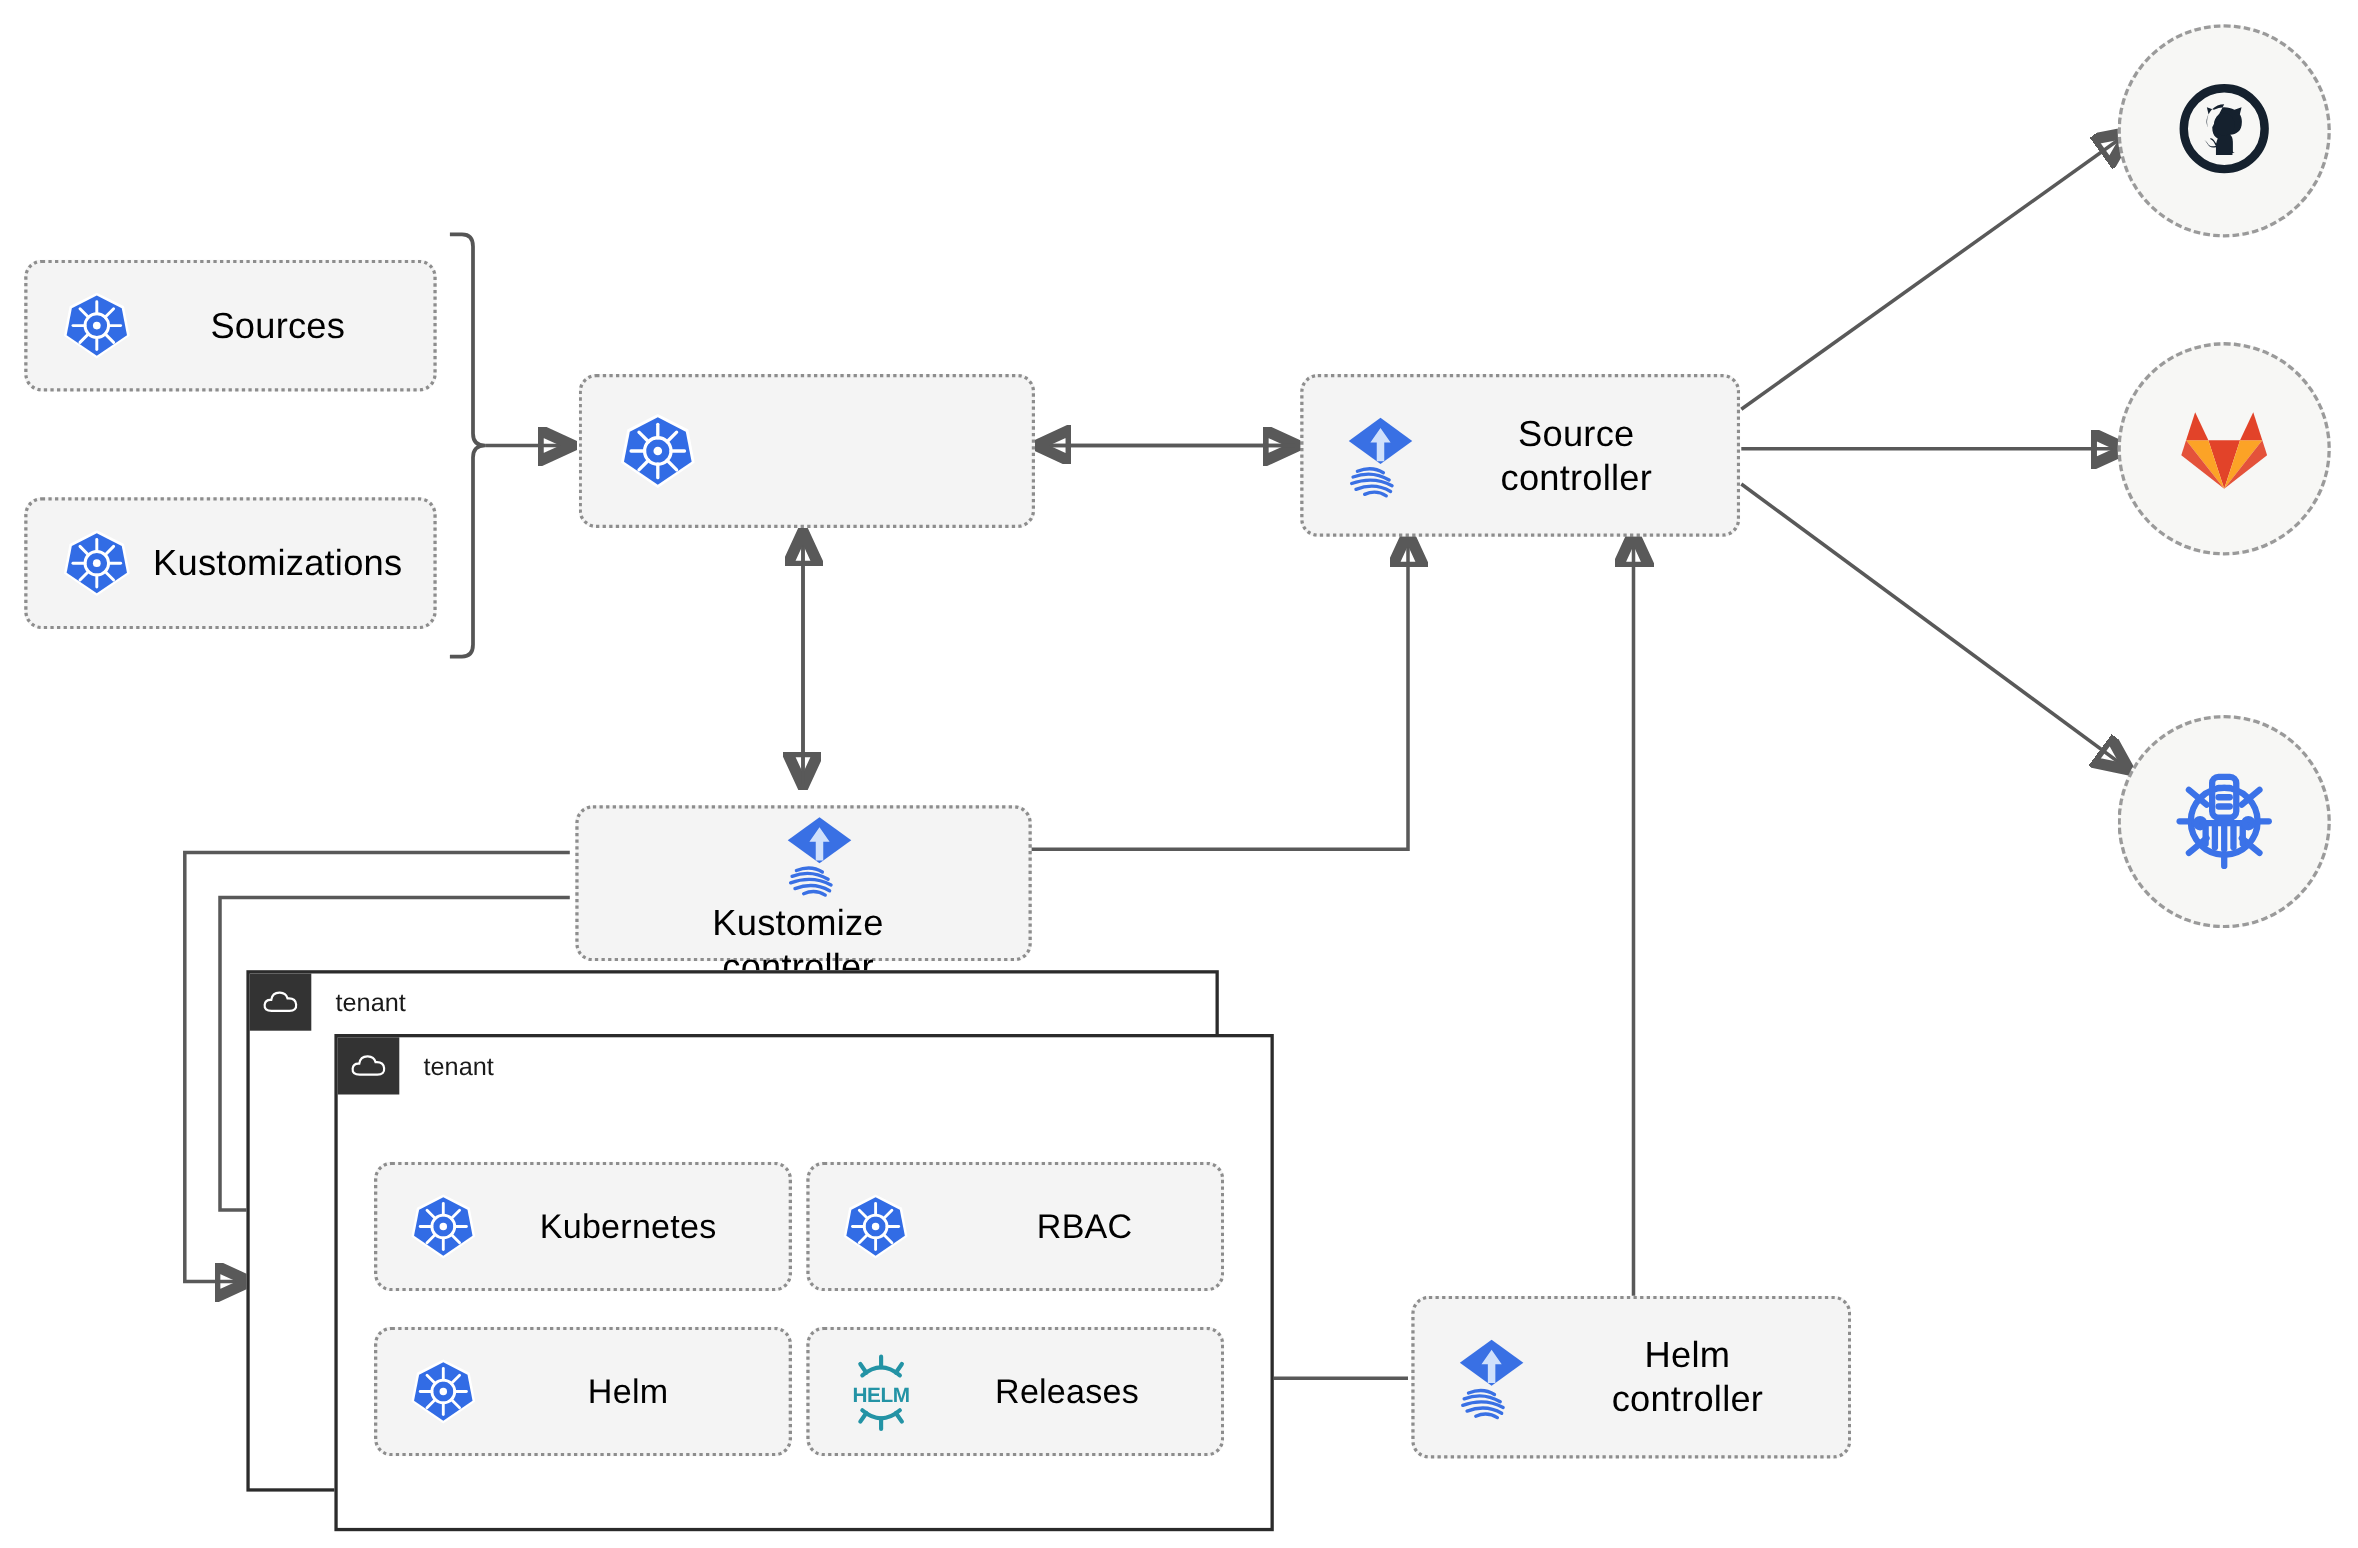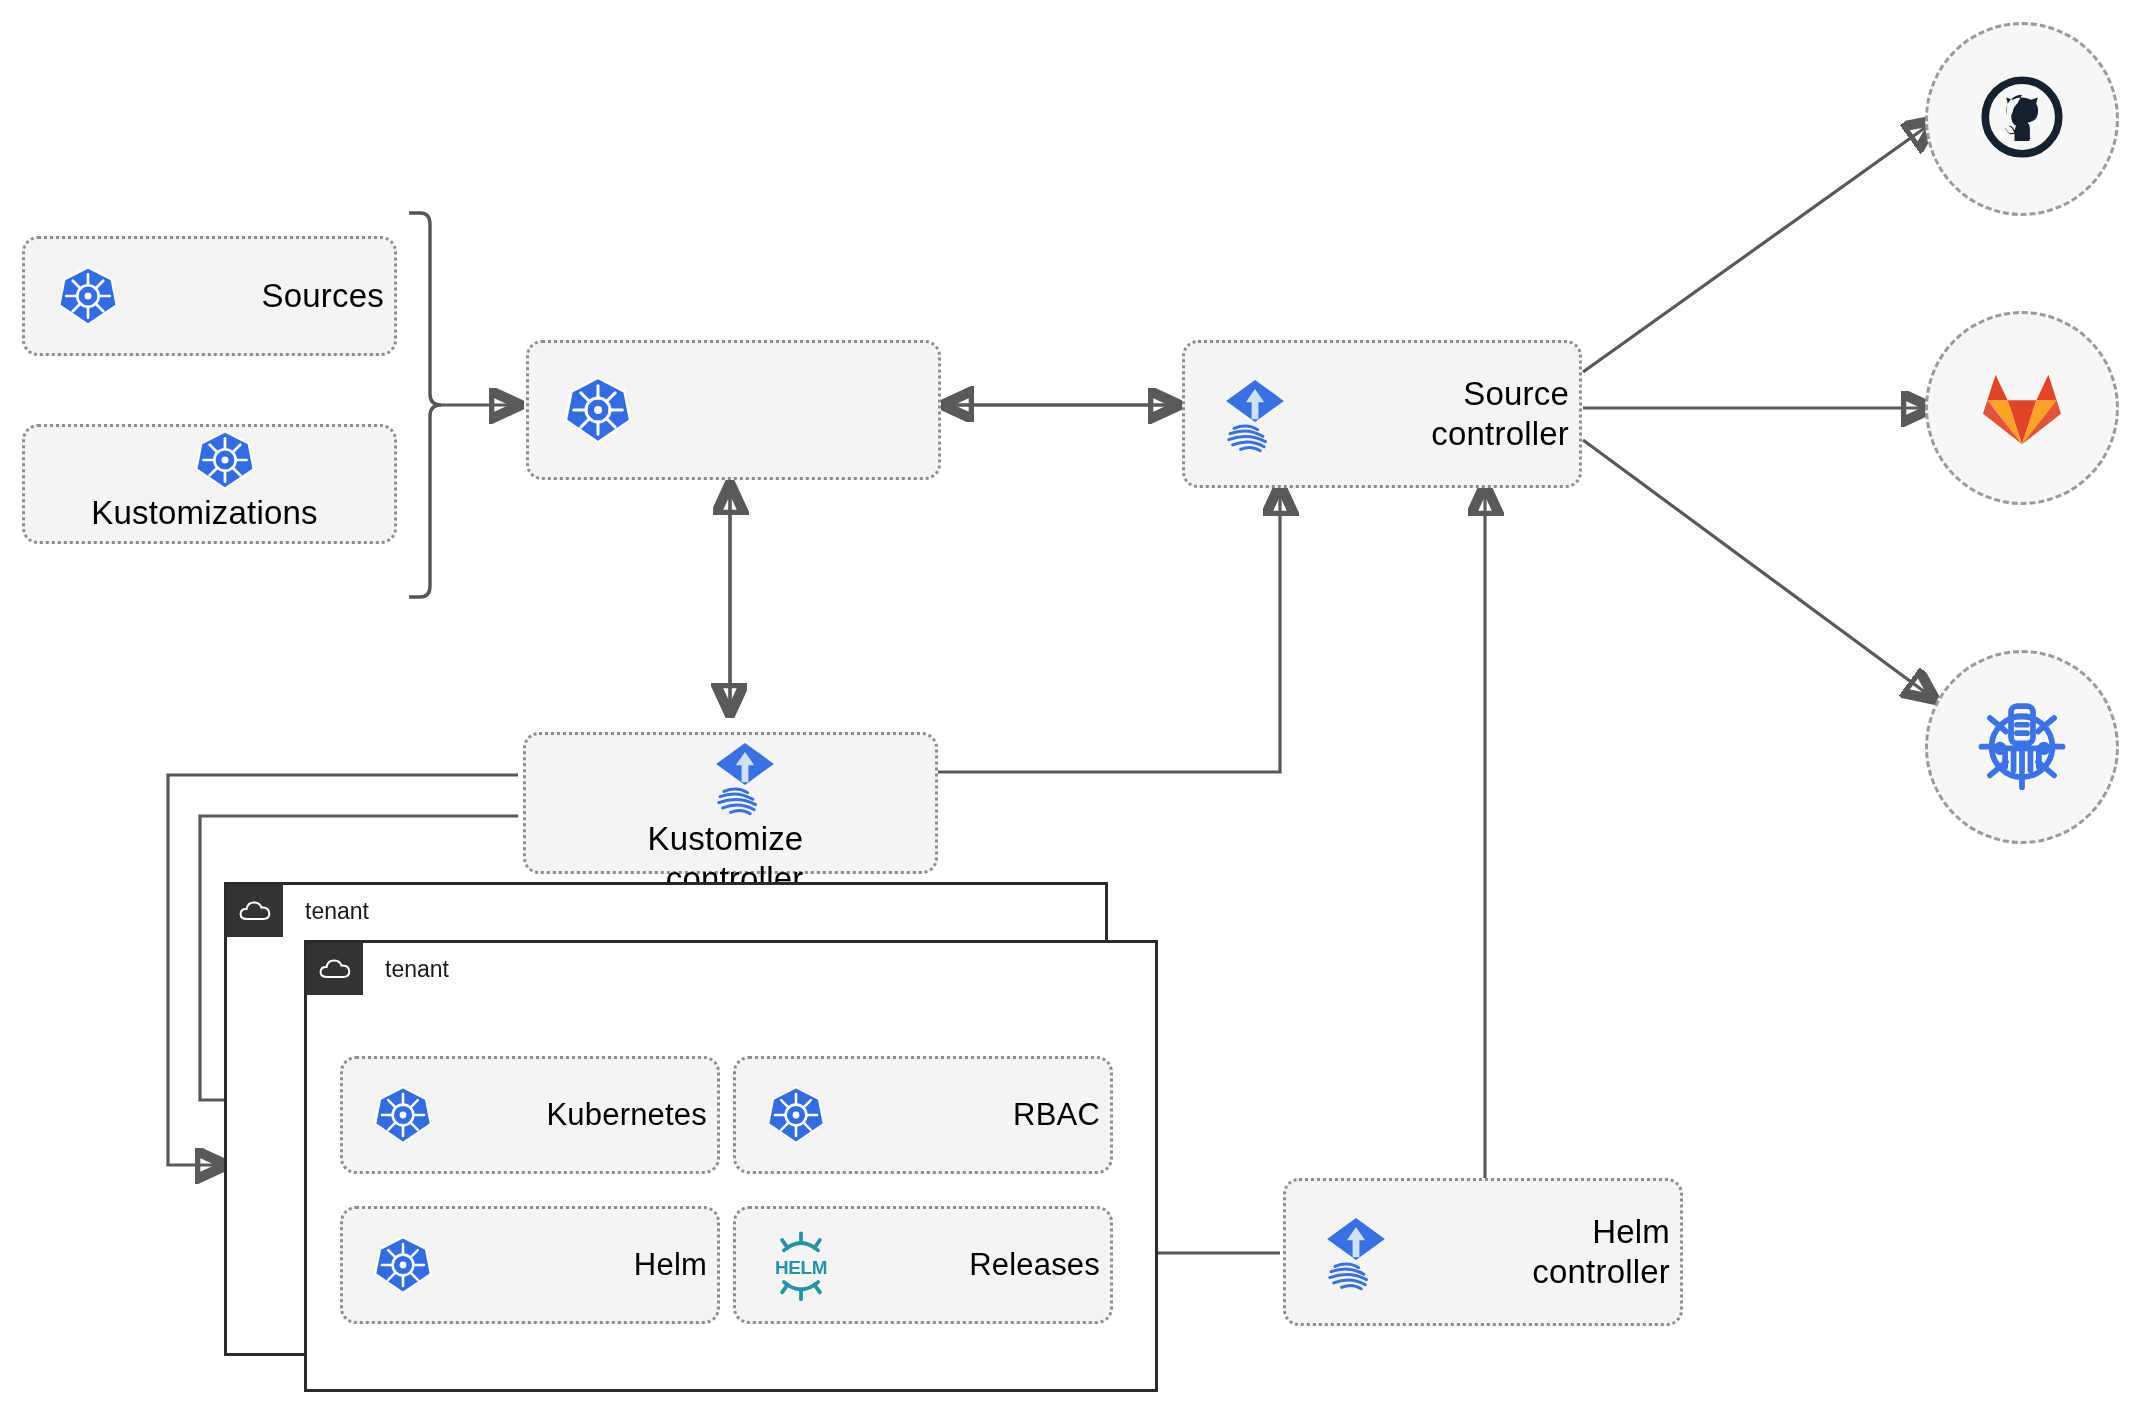--- a/index.html
+++ b/index.html
@@ -13,21 +13,21 @@
     border:3px dotted #8d8d8d;
     border-radius:16px;
     box-sizing:border-box;
     display:flex;
     align-items:center;
     justify-content:flex-start;
   }
   .node .ico{flex:0 0 auto;display:flex;align-items:center;justify-content:center;}
   .node .lbl{
     flex:1 1 auto;
-    text-align:right;
+    text-align:center;
     color:#000;
     font-size:33px;
     line-height:1.22;
     letter-spacing:.2px;
     white-space:pre-line;
     padding-right:10px;
   }
   .node.small .lbl{font-size:31px;}
 
   
@@ -136,21 +136,21 @@
           <line x1="39.3" y1="39.3" x2="46.8" y2="46.8"></line>
           <line x1="46.8" y1="17.2" x2="39.3" y2="24.7"></line>
           <line x1="24.7" y1="39.3" x2="17.2" y2="46.8"></line>
         </g>
         <circle cx="32" cy="32" r="3.4" fill="#fff"></circle>
       </svg>
     </span>
     <span class="lbl">Sources</span>
   </div>
 
-  <div class="node" style="left:22px;top:424px;width:375px;height:120px;flex-direction:column;">
+  <div class="node" style="left:22px;top:452px;width:375px;height:120px;">
     <span class="ico" style="margin-left:30px;">
       <svg width="66" height="66" viewBox="0 0 64 64">
         <polygon points="32,3 56,15 61,41 32,61 3,41 8,15" fill="#fff"></polygon>
         <polygon points="32,5.5 54,16.8 58.6,40.4 32,58.5 5.4,40.4 10,16.8" fill="#326CE5"></polygon>
         <g fill="none" stroke="#fff" stroke-width="2.6" stroke-linecap="round">
           <circle cx="32" cy="32" r="10.4"></circle>
           <line x1="32" y1="11" x2="32" y2="21.6"></line>
             <line x1="32" y1="42.4" x2="32" y2="53"></line>
           <line x1="11" y1="32" x2="21.6" y2="32"></line>
             <line x1="42.4" y1="32" x2="53" y2="32"></line>

